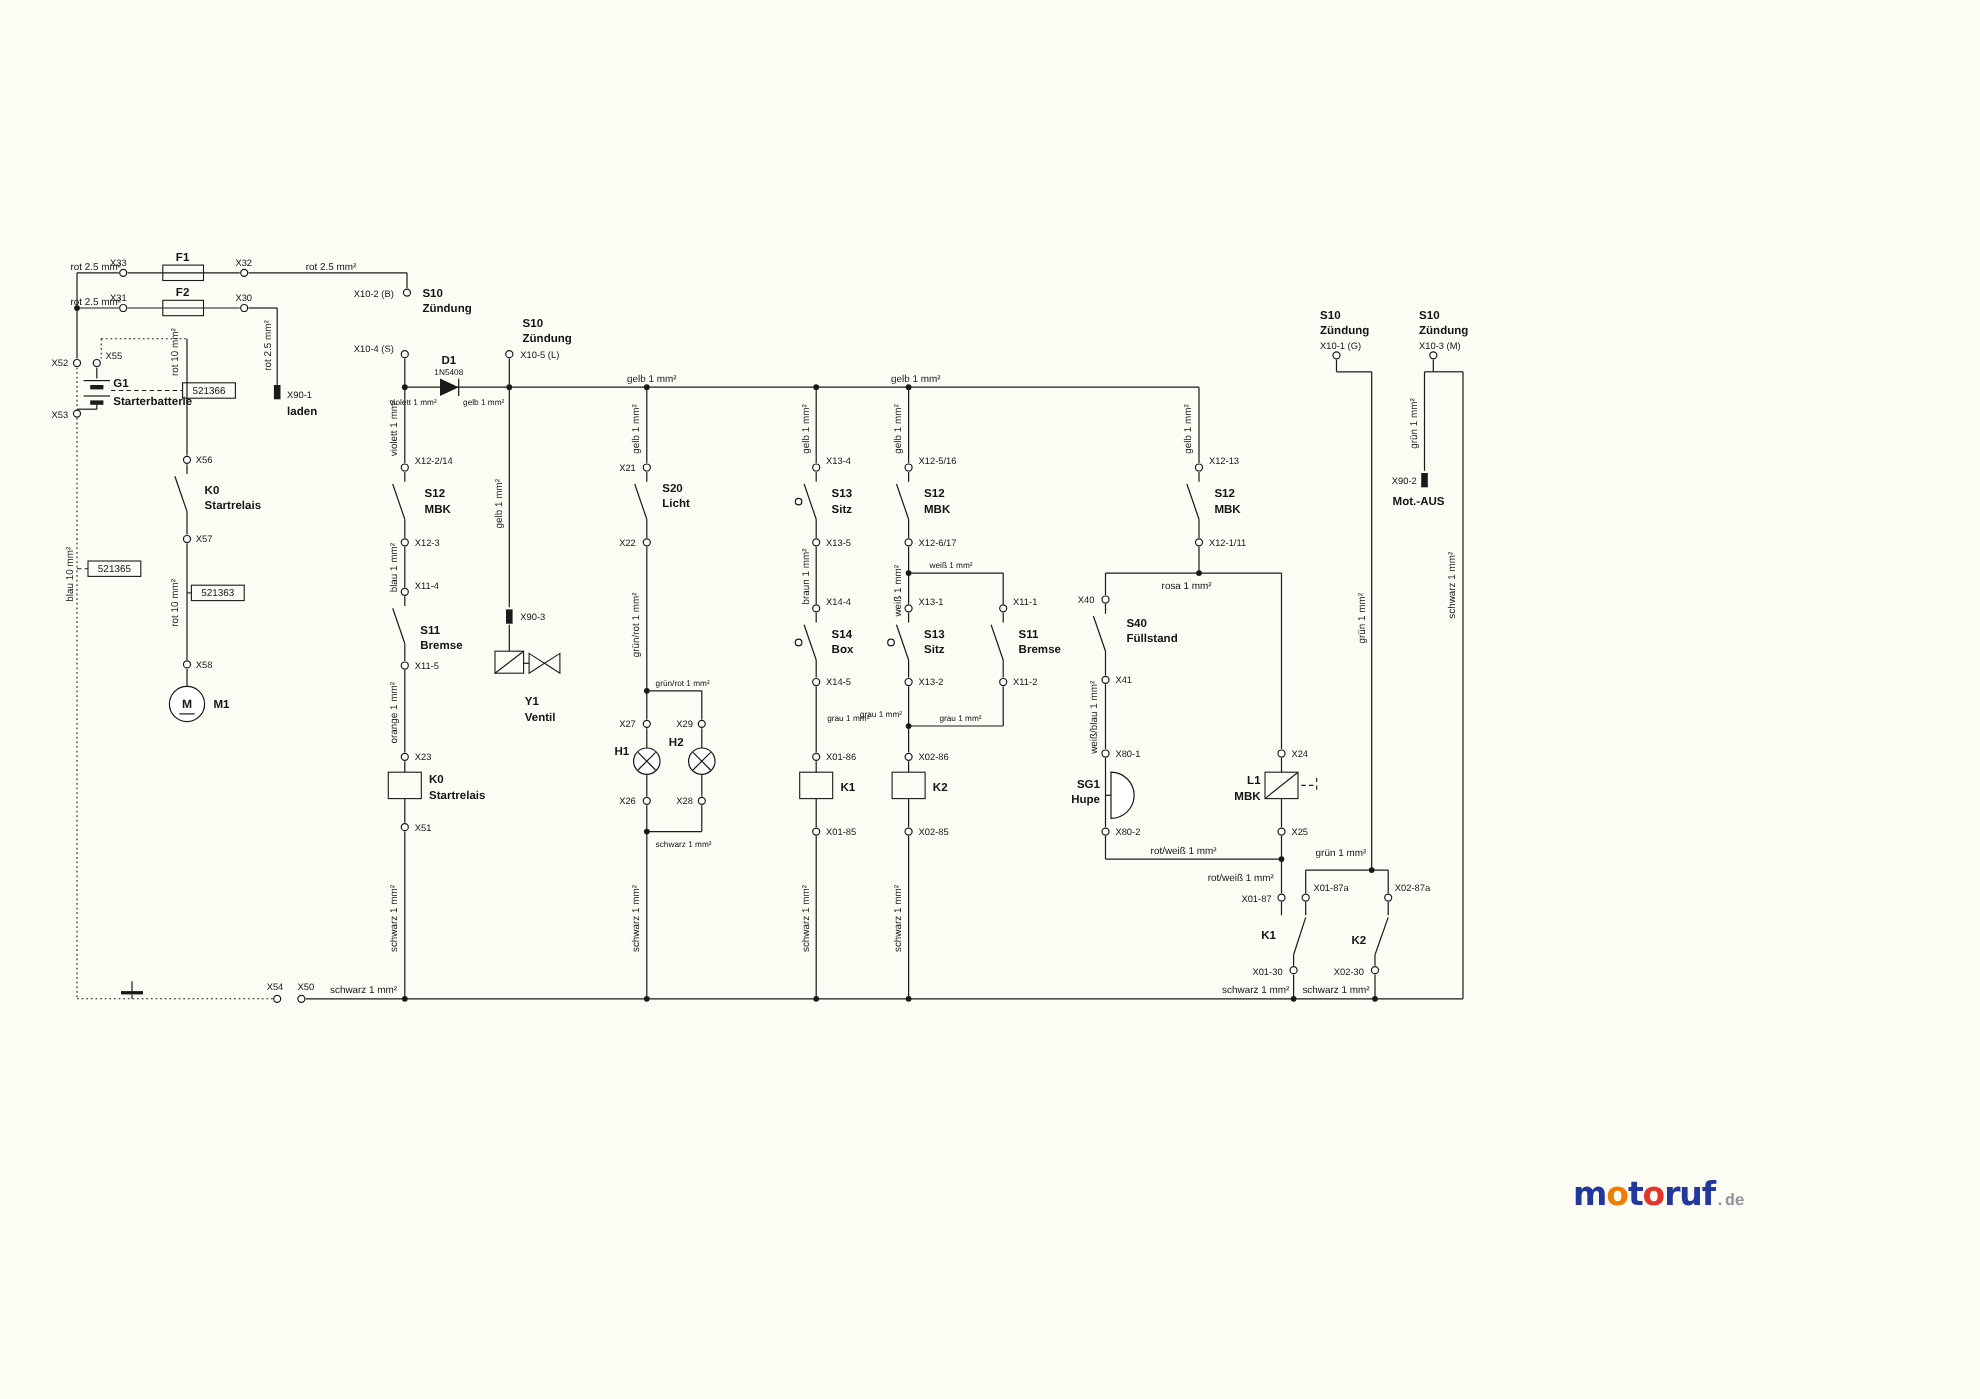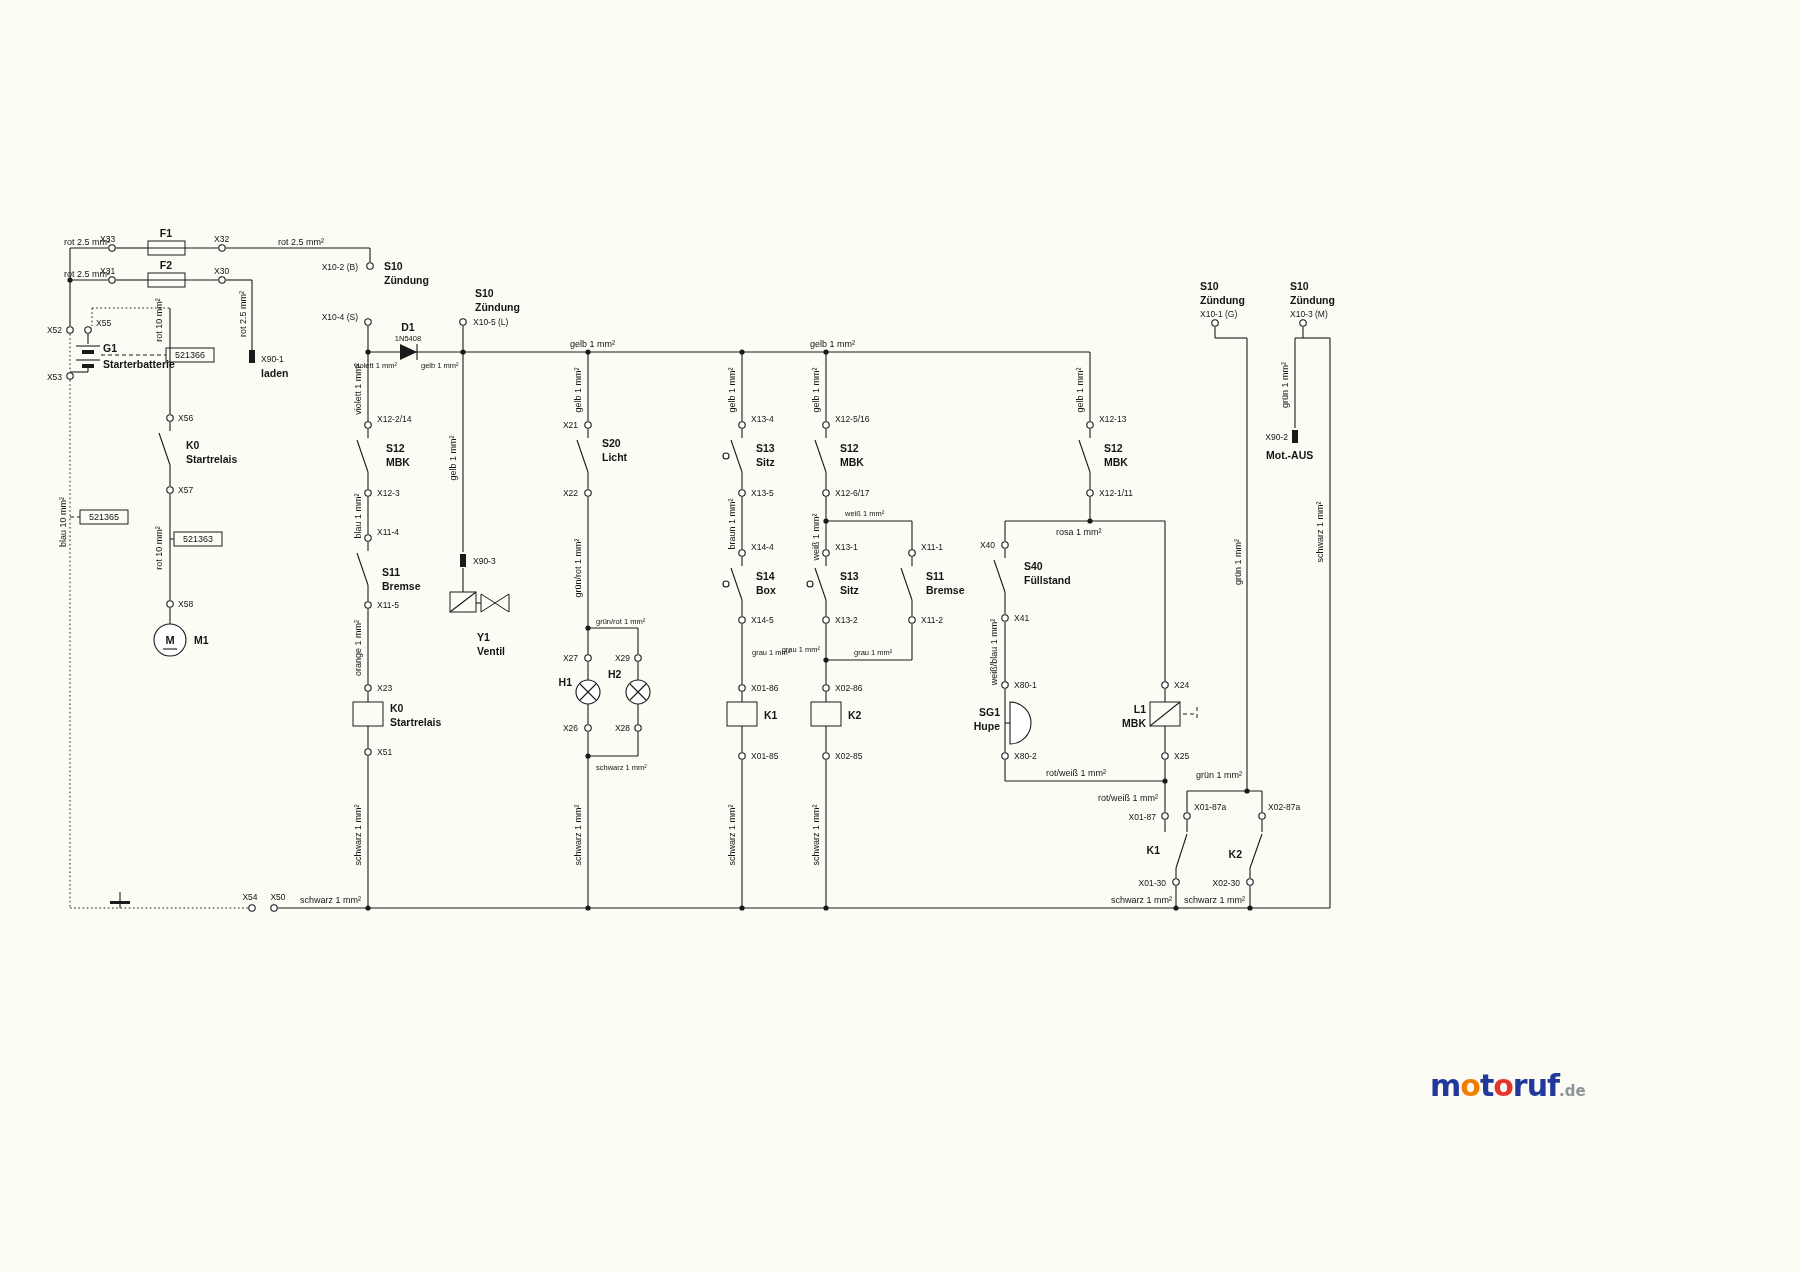--- a/index.html
+++ b/index.html
@@ -18,21 +18,21 @@
   .s{font-size:8.5px;}
   .t7{font-size:7.5px;}
   .b{font-size:10.5px;font-weight:700;}
   .m{font-size:11px;font-weight:700;}
   .pn{font-size:9px;}
   .logo{position:absolute;left:1430px;top:1068px;font-weight:700;font-size:30px;
         letter-spacing:-1px;font-family:"DejaVu Sans",sans-serif;white-space:nowrap;}
   .logo .c1{color:#22389b;}
   .logo .c2{color:#ef7d00;}
   .logo .c3{color:#e5352b;}
-  .logo .de{color:#8d9399;font-size:15px;letter-spacing:0;}
+  .logo .de{color:#8d9399;font-size:15px;letter-spacing:0;font-family:Liberation Mono, monospace;}
 </style>
 </head>
 <body>
 
 <div class="page">
 <svg width="1800" height="1272" viewBox="0 0 1800 1272">
   <defs>
     <g id="sw">
       <line class="w" x1="0" y1="0" x2="0" y2="9"></line>
       <line class="w" x1="0" y1="43" x2="-11" y2="11"></line>

